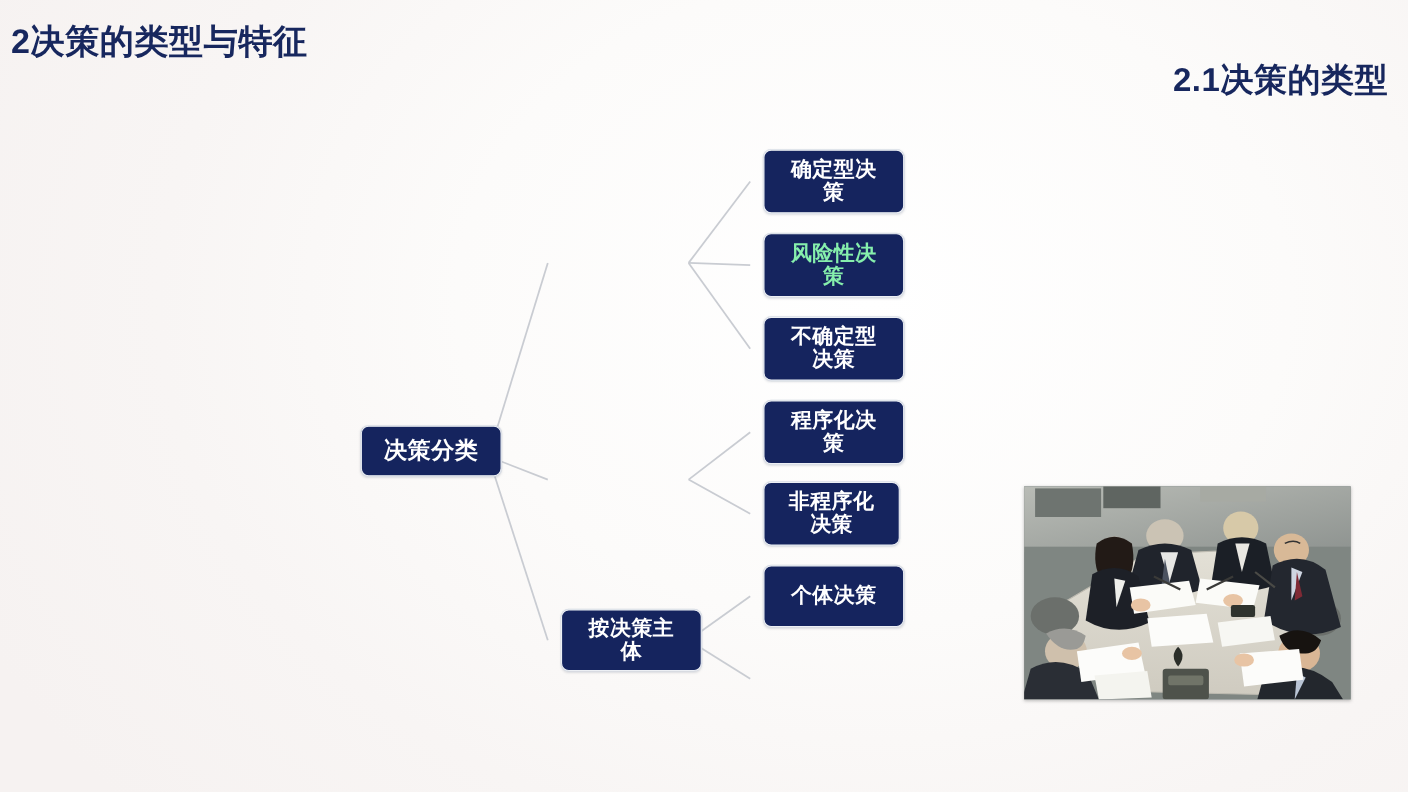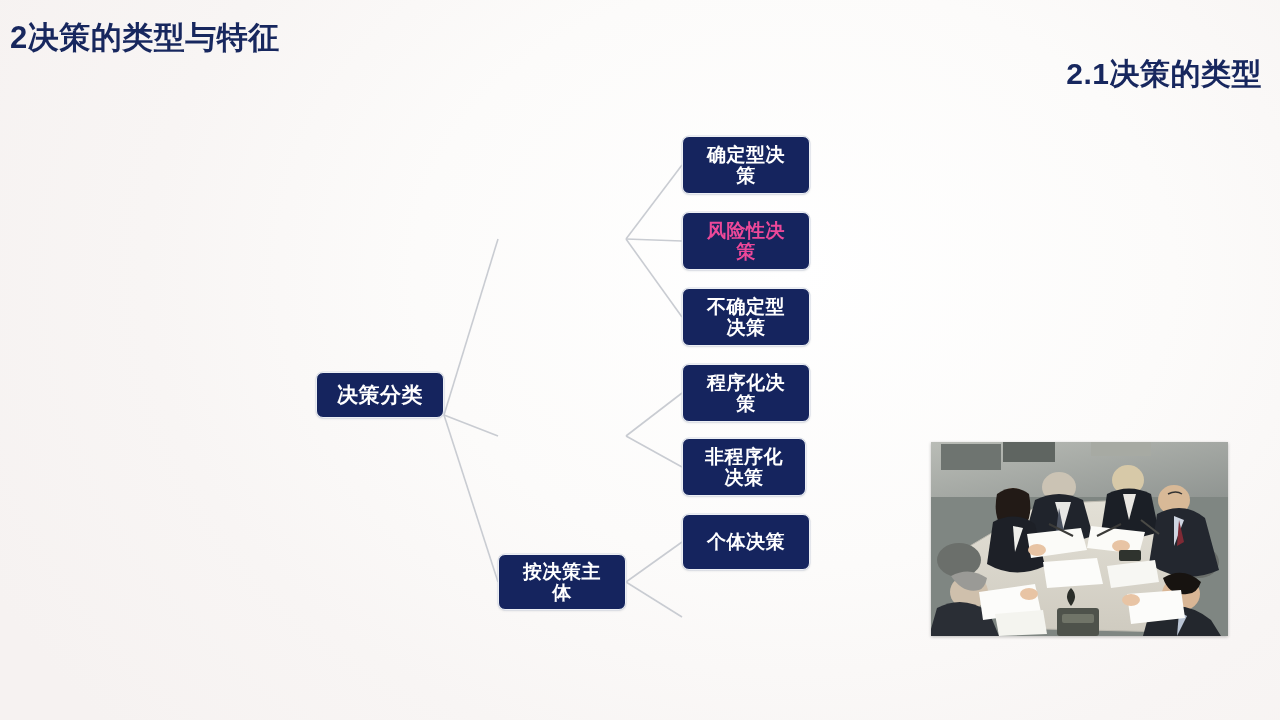--- a/index.html
+++ b/index.html
@@ -67,20 +67,21 @@
     display: flex;
     align-items: center;
     justify-content: center;
     text-align: center;
     font-weight: bold;
     line-height: 1.12;
     letter-spacing: 0.5px;
     border: 1.5px solid #eceff4;
     box-shadow: 0 0 0 0.5px rgba(210,215,225,0.9), 0 1px 2px rgba(80,90,110,0.18);
     padding: 0 20px;
+    margin-left: 12px;
   }
   .node-root   { font-size: 21px; }
   .node-branch { font-size: 19px; }
   .node-leaf   { font-size: 19px; }
 
   
   #photo {
     position: absolute;
     left: 931px;
     top: 442px;
@@ -108,27 +109,27 @@
         <line x1="626" y1="239" x2="682" y2="241" stroke="#c9ccd2" stroke-width="1.6"></line>
         <line x1="626" y1="239" x2="682" y2="317" stroke="#c9ccd2" stroke-width="1.6"></line>
         <line x1="444" y1="415" x2="498" y2="436" stroke="#c9ccd2" stroke-width="1.6"></line>
         <line x1="626" y1="436" x2="682" y2="393" stroke="#c9ccd2" stroke-width="1.6"></line>
         <line x1="626" y1="436" x2="682" y2="467" stroke="#c9ccd2" stroke-width="1.6"></line>
         <line x1="444" y1="415" x2="498" y2="582" stroke="#c9ccd2" stroke-width="1.6"></line>
         <line x1="626" y1="582" x2="682" y2="542" stroke="#c9ccd2" stroke-width="1.6"></line>
         <line x1="626" y1="582" x2="682" y2="617" stroke="#c9ccd2" stroke-width="1.6"></line>
       </svg>
 
-  <div class="node node-root" style="left: 316px; top: 372px; width: 128px; height: 46px; background: rgb(21, 36, 94); color: rgb(255, 255, 255);">
+  <div class="node node-root" style="left: 316px; top: 387px; width: 128px; height: 46px; background: rgb(21, 36, 94); color: rgb(255, 255, 255);">
         <span>决策分类</span>
       </div>
       <div class="node node-leaf" style="left: 682px; top: 136px; width: 128px; height: 58px; background: rgb(21, 36, 94); color: rgb(255, 255, 255);">
         <span>确定型决策</span>
       </div>
-      <div class="node node-leaf" style="left: 682px; top: 212px; width: 128px; height: 58px; background: rgb(21, 36, 94); color: #ec4899;">
+      <div class="node node-leaf" style="left: 682px; top: 212px; width: 128px; height: 58px; background: rgb(21, 36, 94); color: #86efac;">
         <span>风险性决策</span>
       </div>
       <div class="node node-leaf" style="left: 682px; top: 288px; width: 128px; height: 58px; background: rgb(21, 36, 94); color: rgb(255, 255, 255);">
         <span>不确定型决策</span>
       </div>
       <div class="node node-leaf" style="left: 682px; top: 364px; width: 128px; height: 58px; background: rgb(21, 36, 94); color: rgb(255, 255, 255);">
         <span>程序化决策</span>
       </div>
       <div class="node node-leaf" style="left: 682px; top: 438px; width: 124px; height: 58px; background: rgb(21, 36, 94); color: rgb(255, 255, 255);">
         <span>非程序化决策</span>

